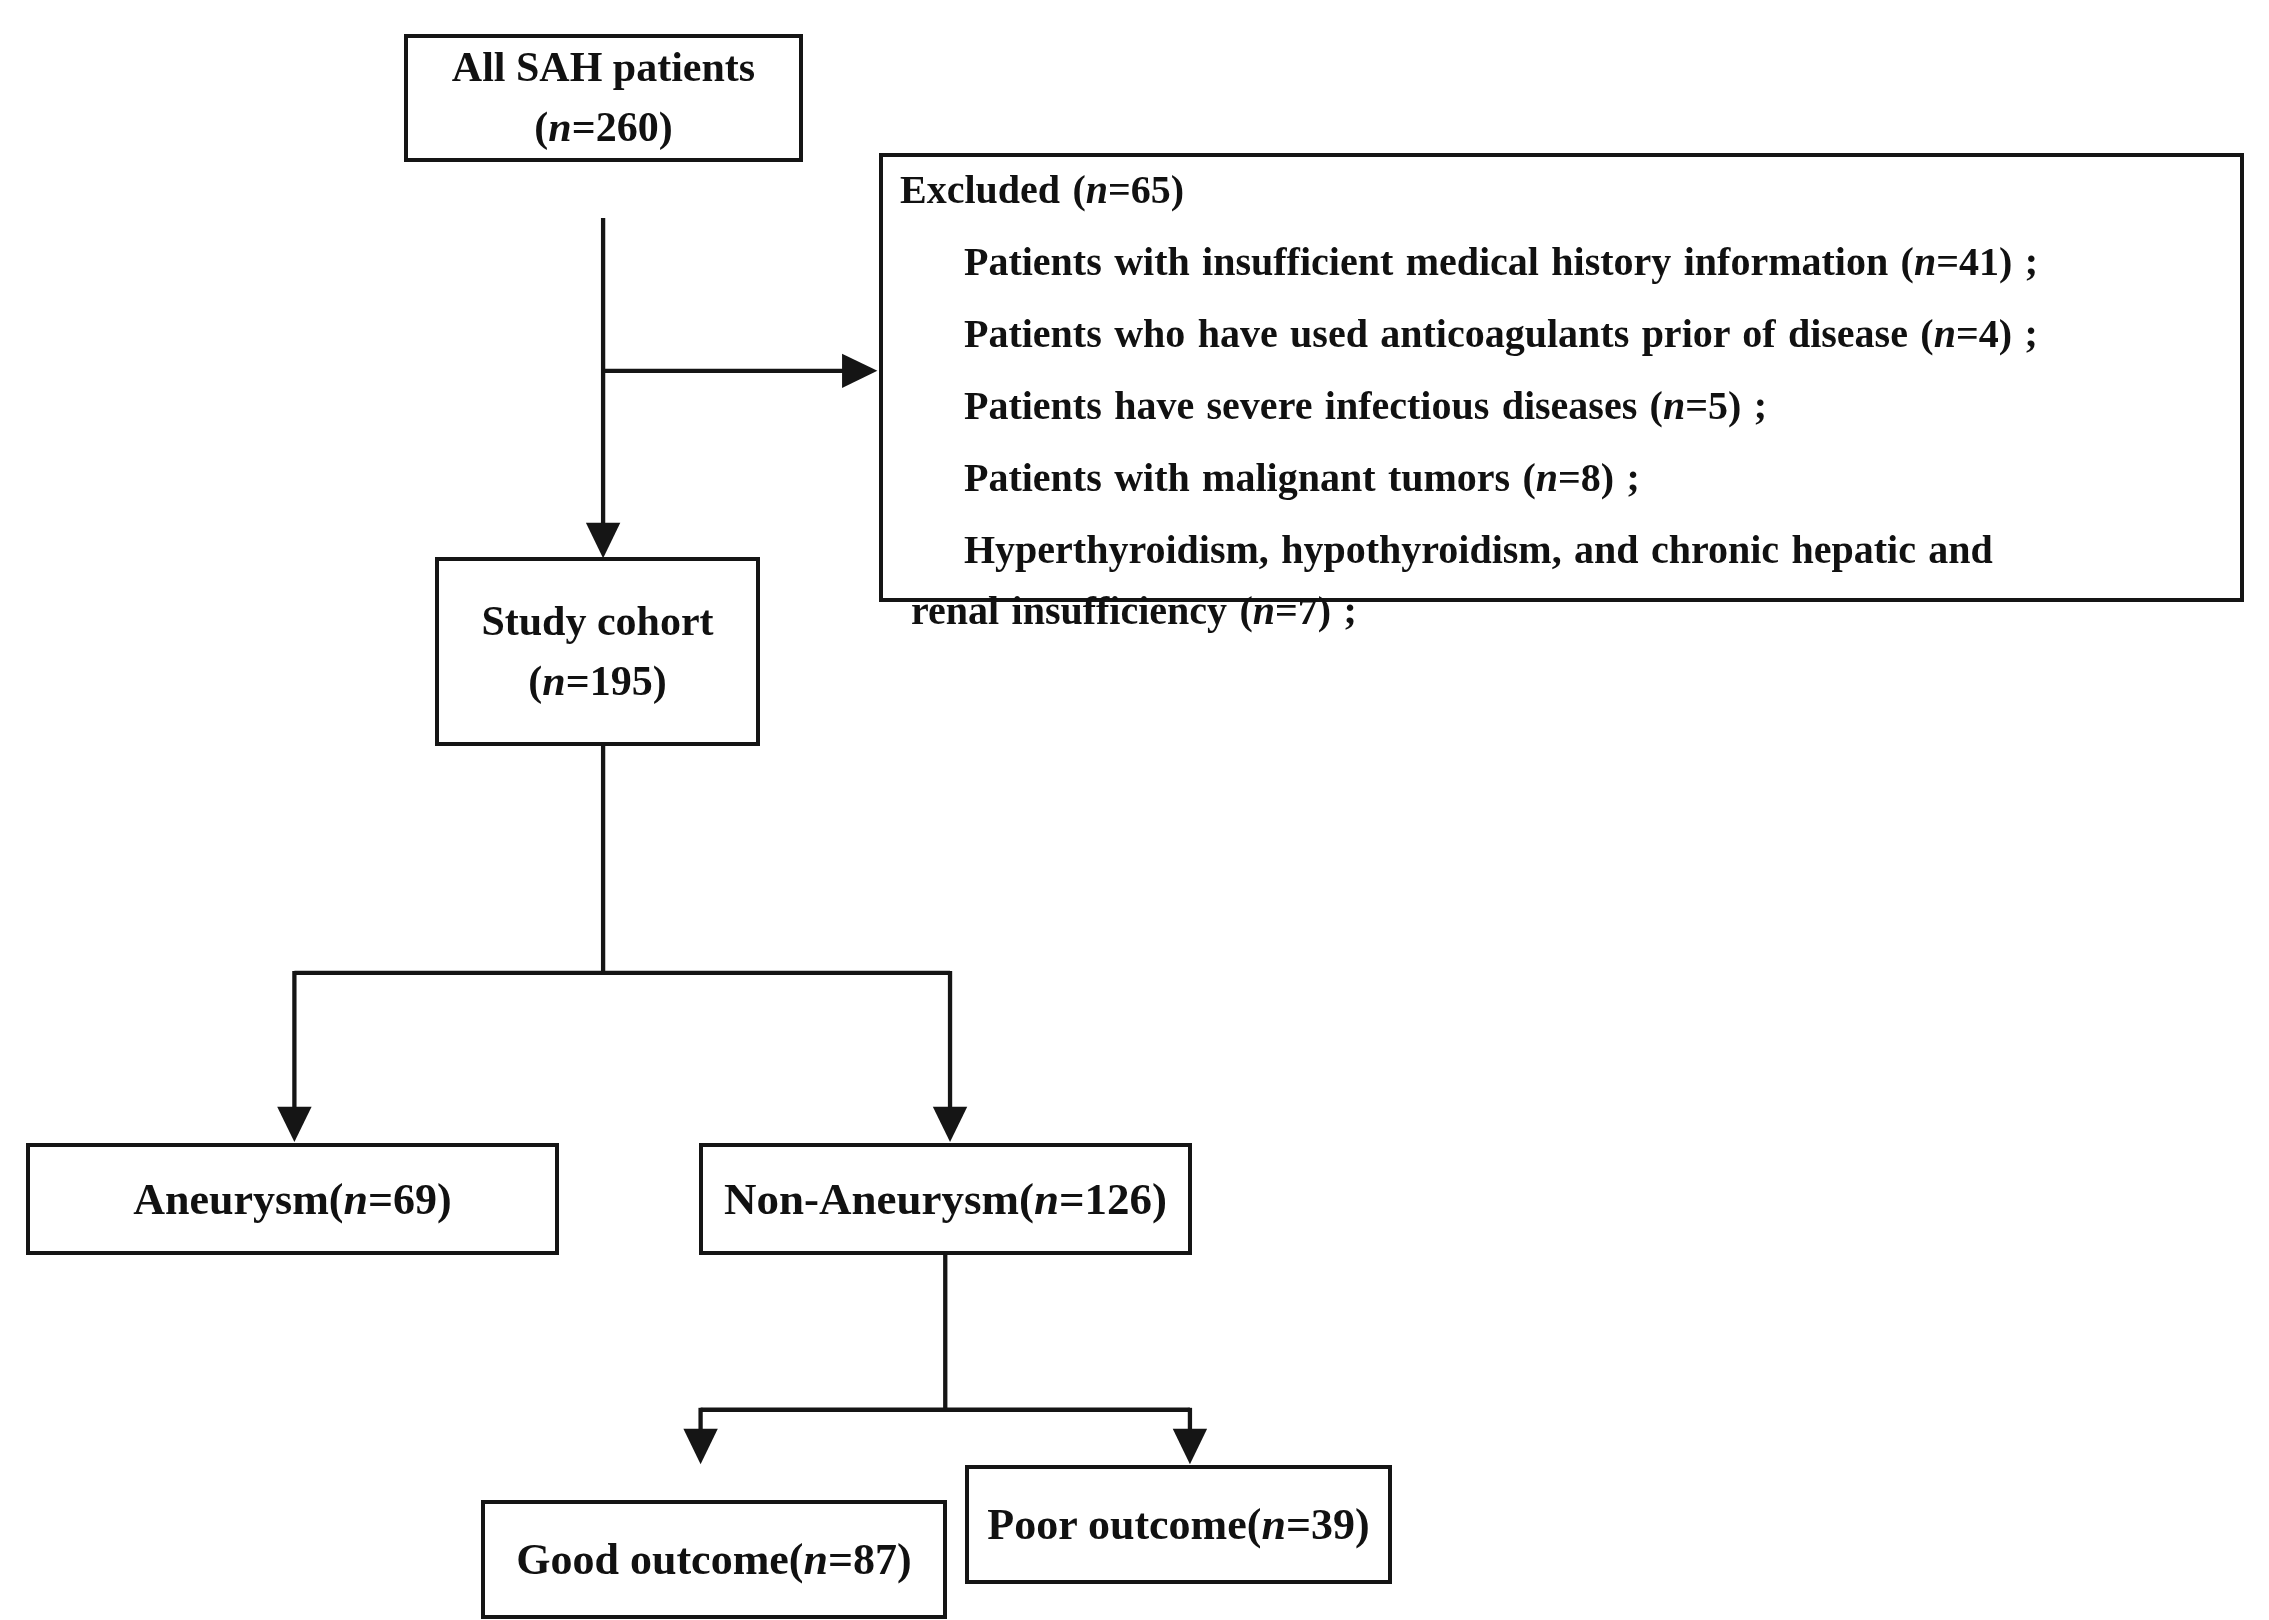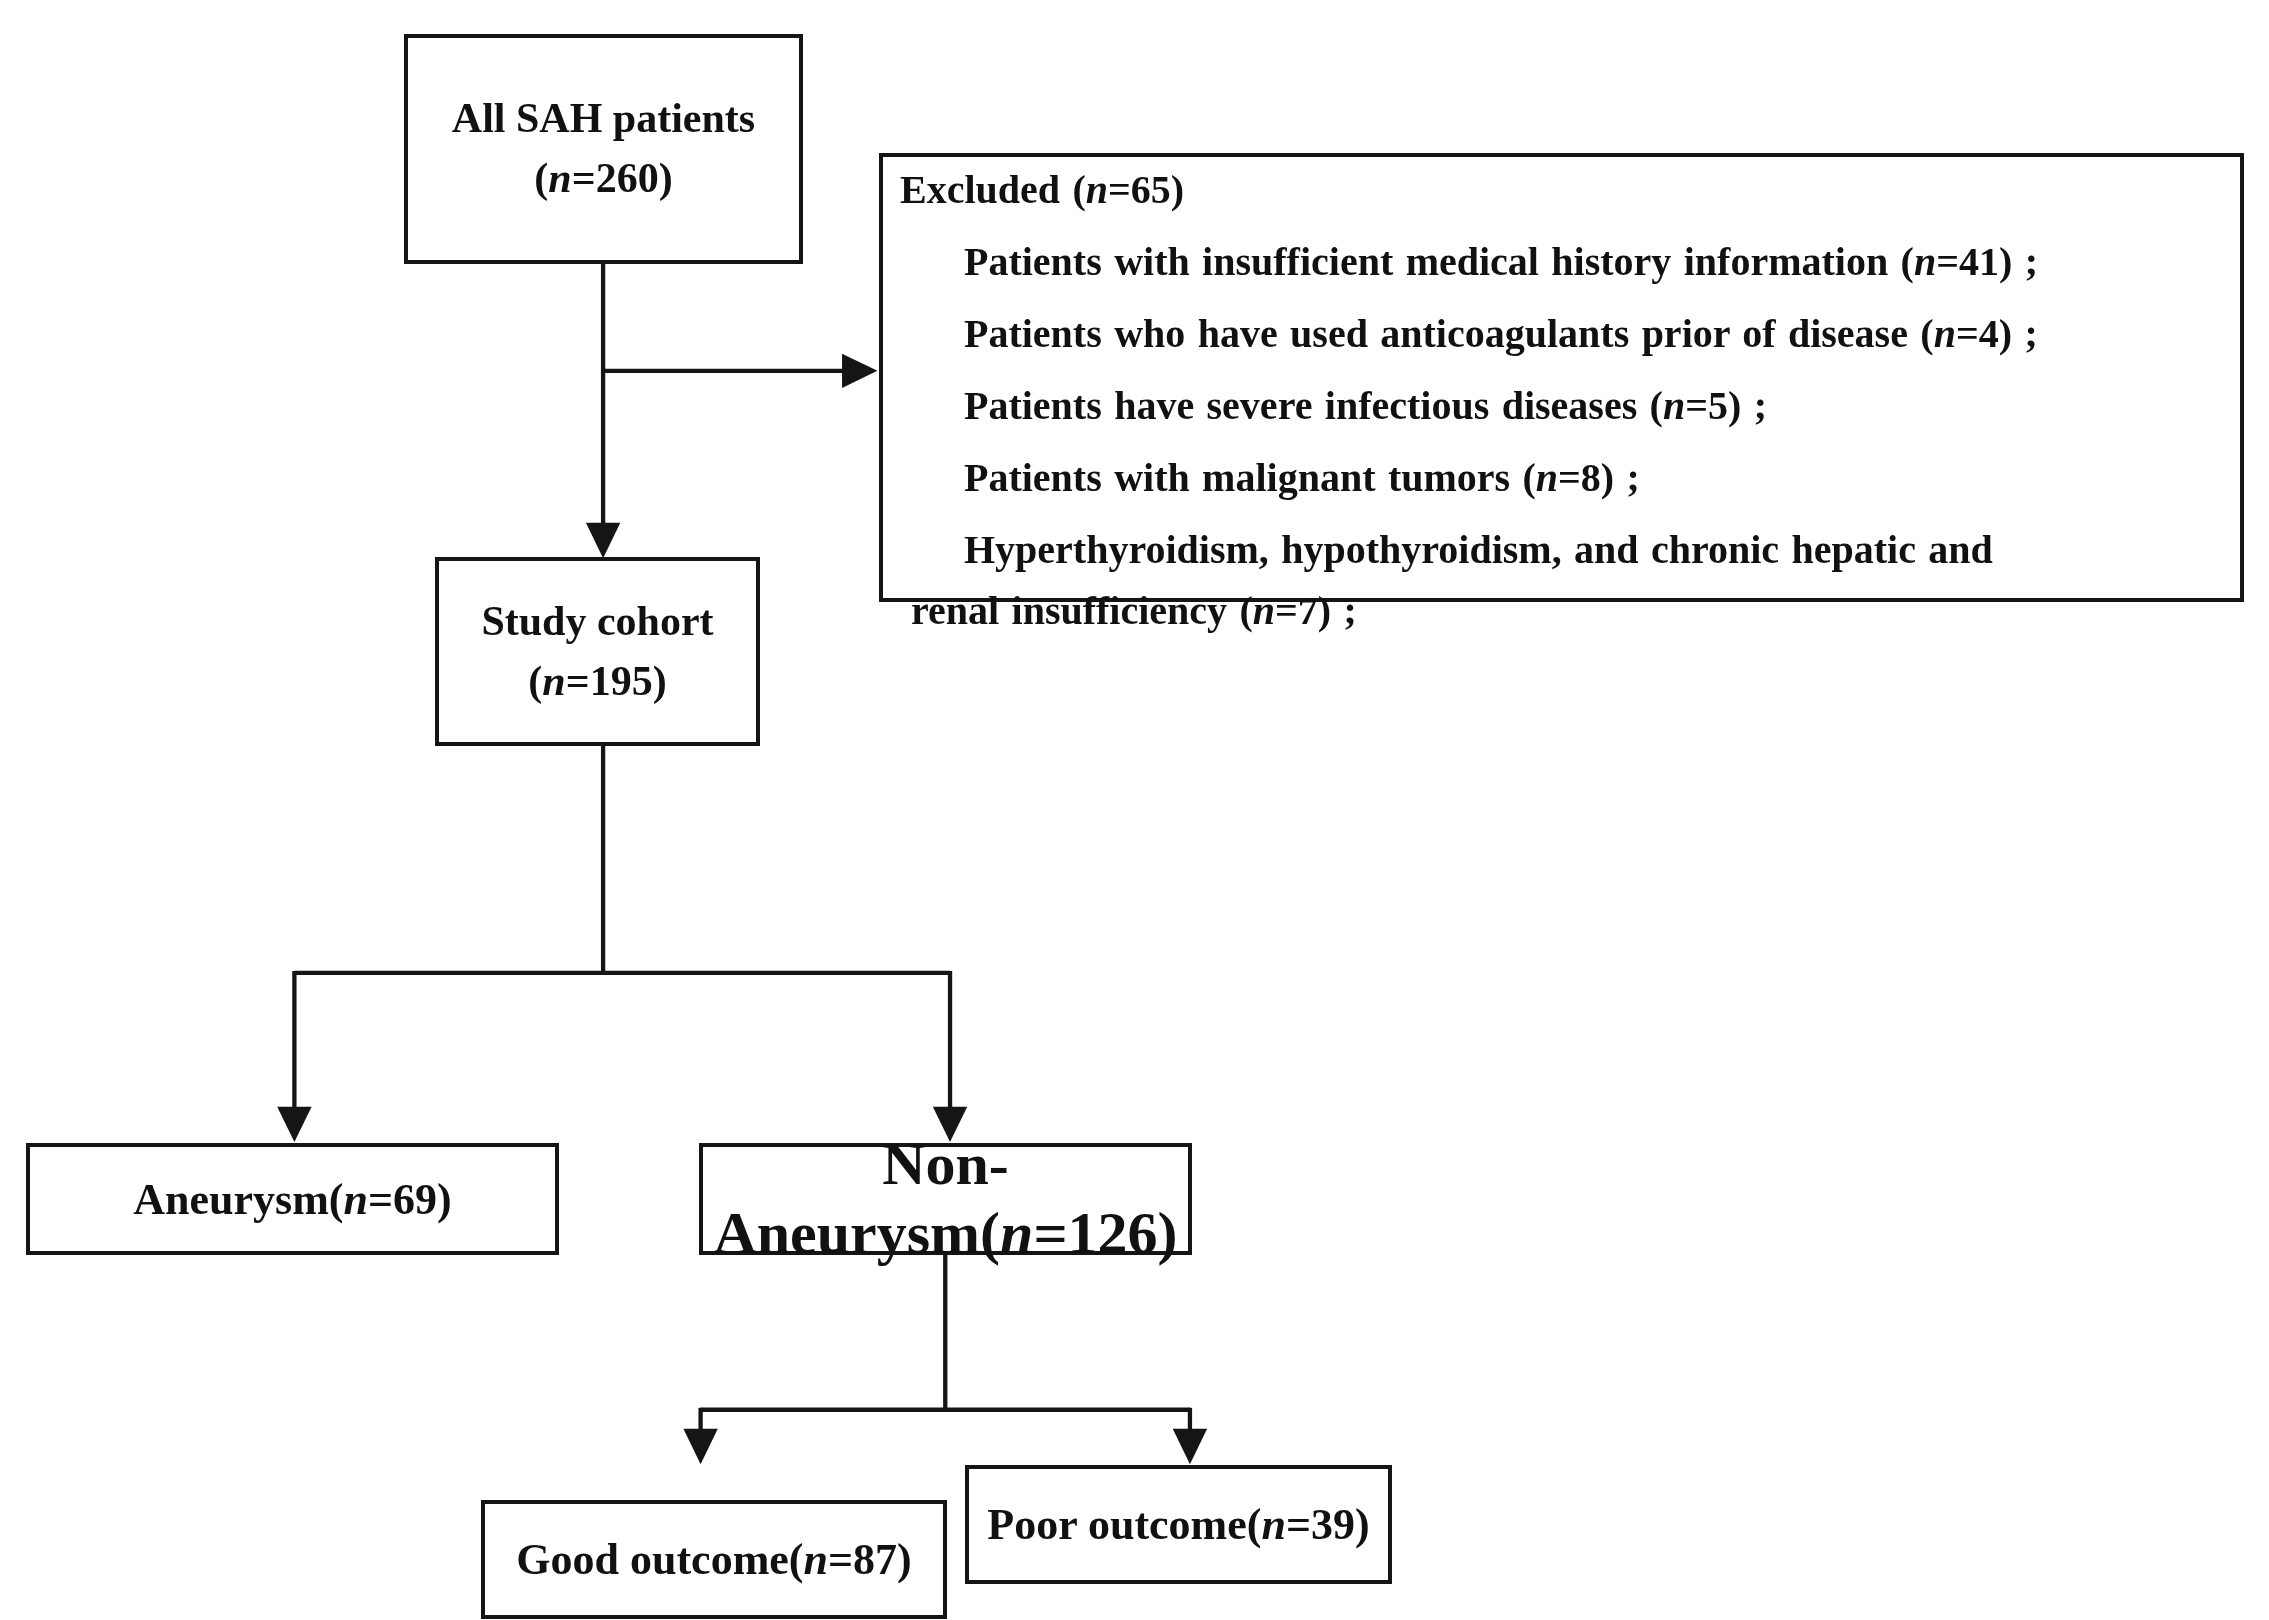--- a/index.html
+++ b/index.html
@@ -20,24 +20,24 @@
   }
   .center-box {
     display: flex;
     flex-direction: column;
     align-items: center;
     justify-content: center;
     text-align: center;
   }
   .nv { font-style: italic; }
 
-  .node-a { left: 404px; top: 34px;  width: 399px; height: 230px; font-size: 42px; line-height: 1.42; }
+  .node-a { left: 404px; top: 34px;  width: 399px; height: 128px; font-size: 42px; line-height: 1.42; }
   .node-c { left: 435px; top: 557px; width: 325px; height: 189px; font-size: 42px; line-height: 1.42; }
   .node-d { left: 26px;  top: 1143px; width: 533px; height: 112px; font-size: 44px; }
-  .node-e { left: 699px; top: 1143px; width: 493px; height: 112px; font-size: 60px; }
+  .node-e { left: 699px; top: 1143px; width: 493px; height: 112px; font-size: 45px; }
   .node-f { left: 481px; top: 1465px; width: 466px; height: 119px; font-size: 44px; margin-top: 35px; }
   .node-g { left: 965px; top: 1465px; width: 427px; height: 119px; font-size: 44px; }
 
   .node-b {
     left: 879px; top: 153px; width: 1365px; height: 449px;
     font-size: 40px; line-height: 61px;
     padding: 2px 17px;
     word-spacing: 0.06em;
   }
   .excl-title { margin: 0; }

